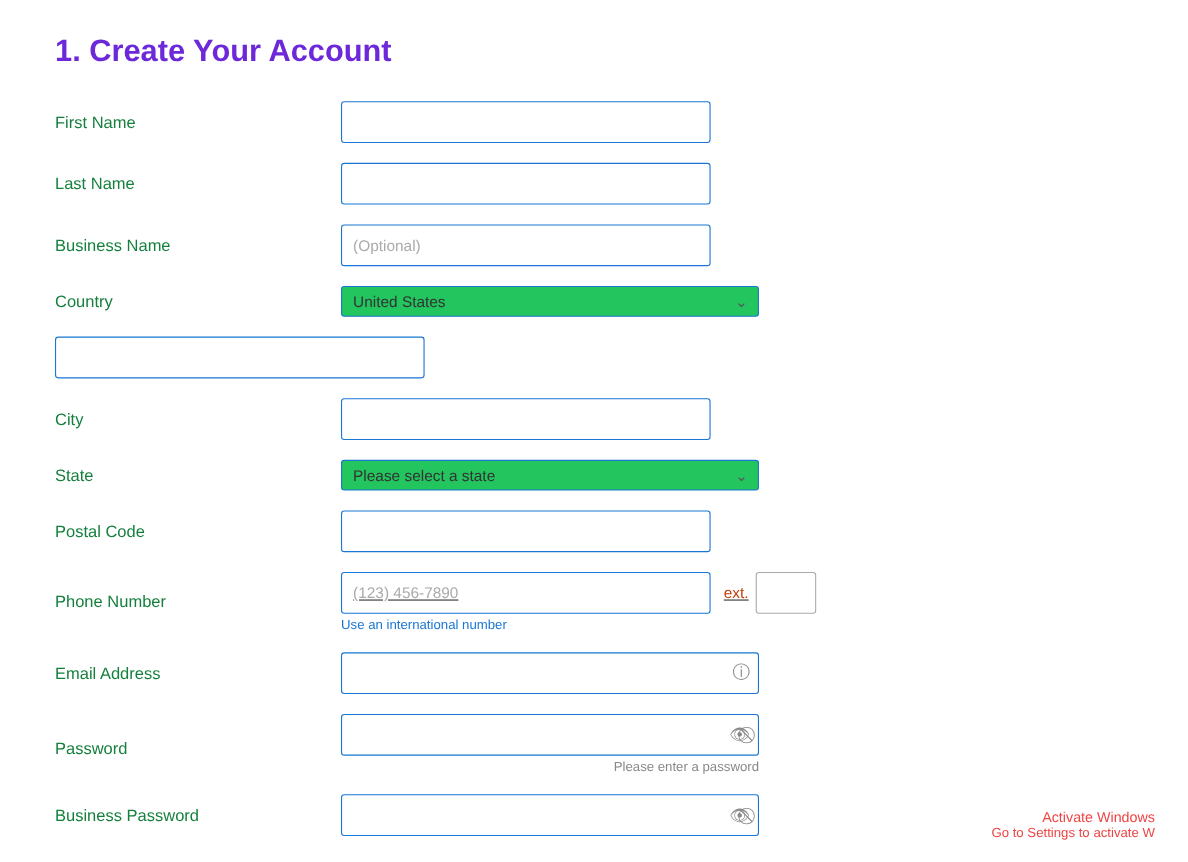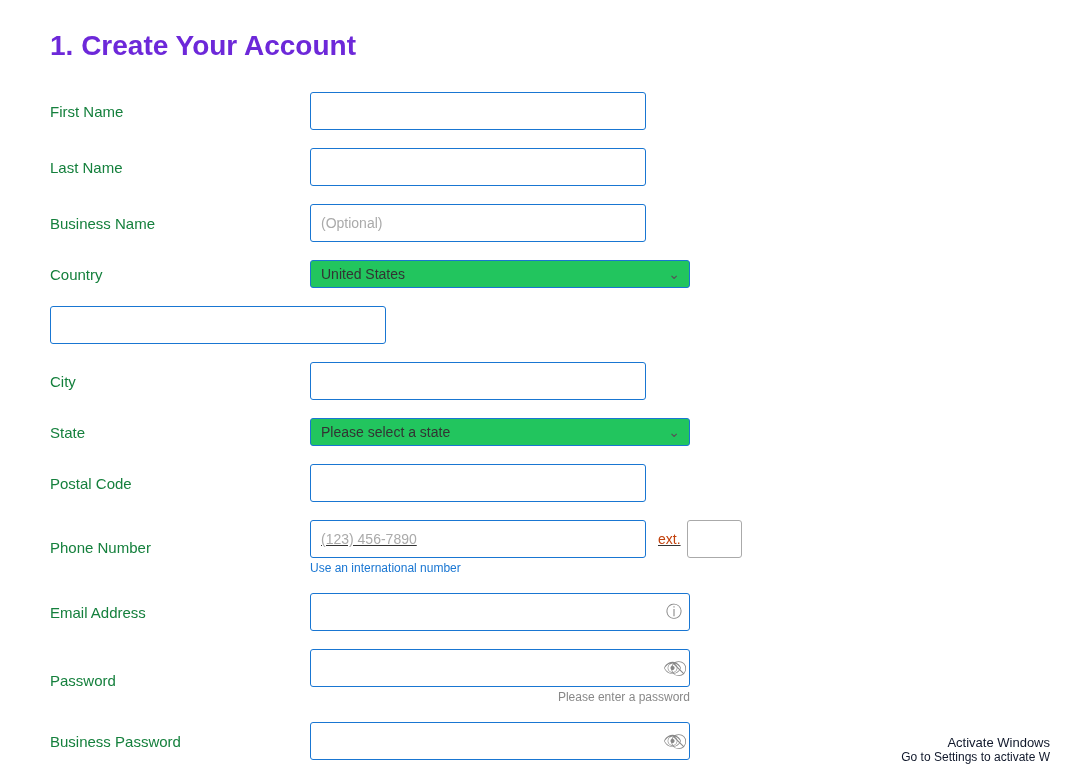--- a/index.html
+++ b/index.html
@@ -139,21 +139,21 @@
       font-size: 12px;
       margin-top: 3px;
       text-align: right;
       width: 380px;
     }
 
     .windows-watermark {
       position: fixed;
       bottom: 20px;
       right: 30px;
-      color: #0f172a;
+      color: #ef4444;
       font-size: 12px;
       text-align: right;
     }
 
     .windows-watermark .title {
       font-size: 13px;
     }
   </style>
 </head>
 <body>

